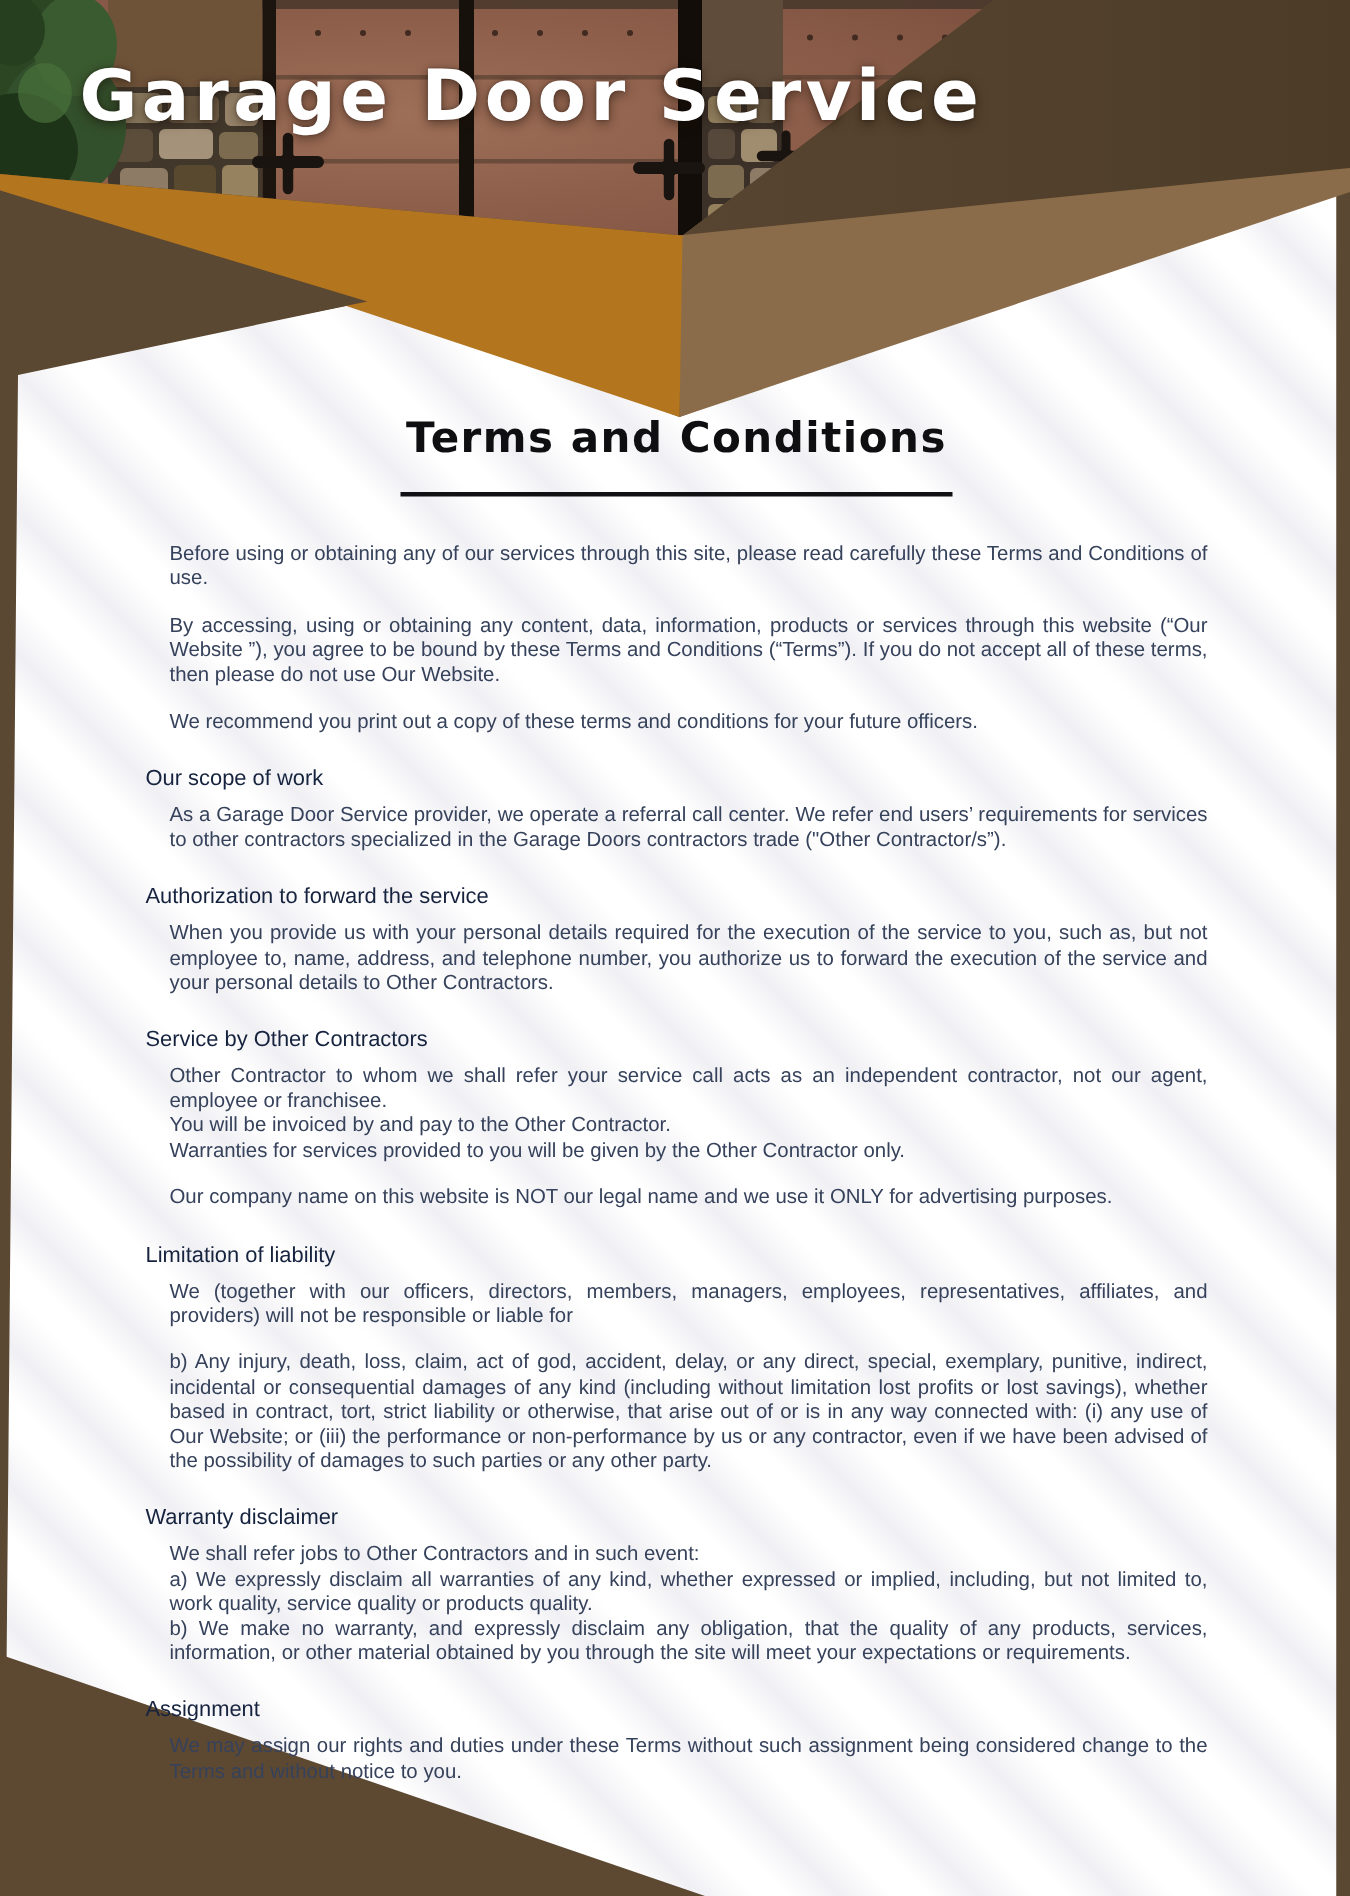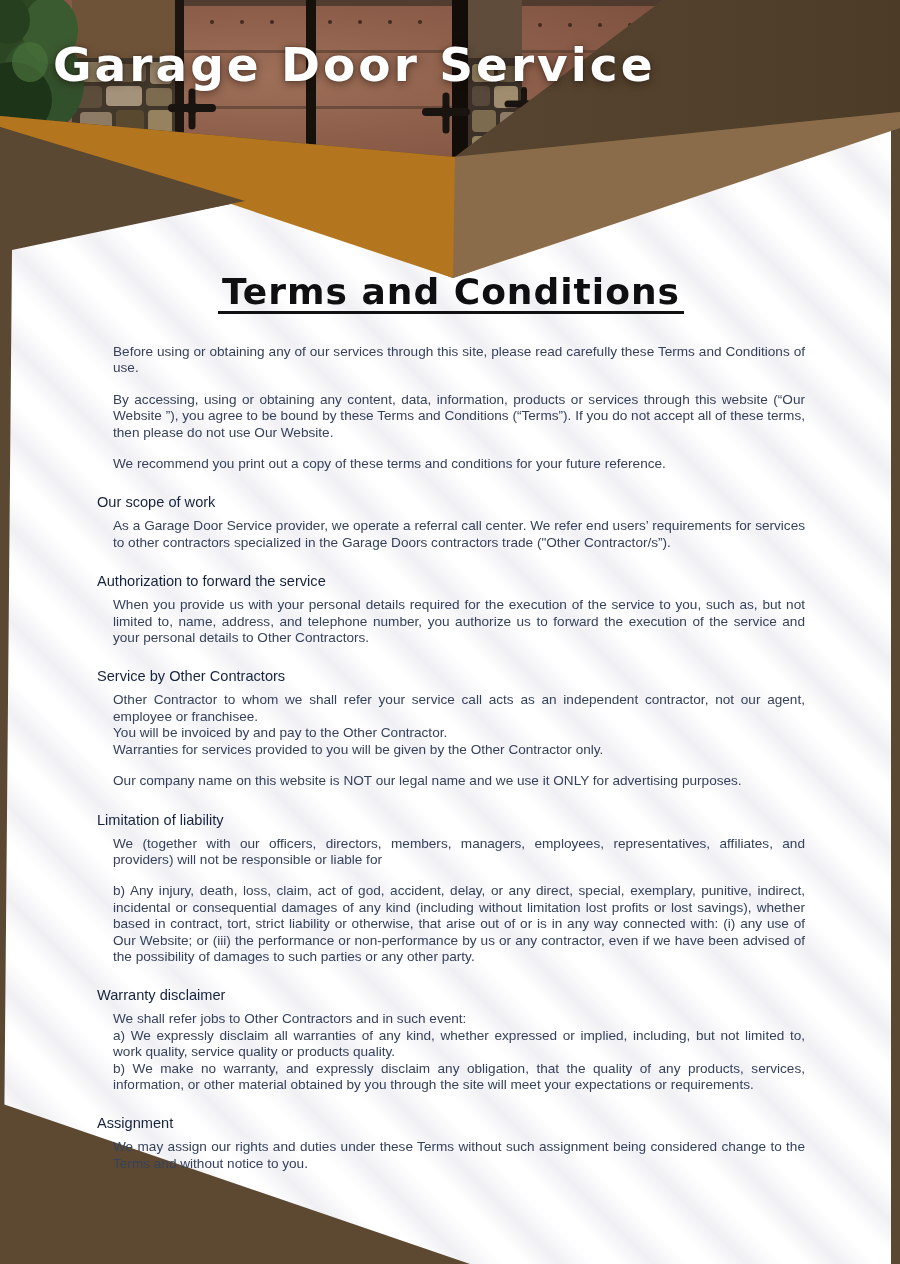--- a/index.html
+++ b/index.html
@@ -24,22 +24,22 @@
   }
   .bottom-tri{position:absolute;left:0;bottom:0;display:block;z-index:1;}
   .content{
     position:absolute;left:97px;top:276px;width:708px;z-index:2;
     color:#36425b;font-size:13.6px;line-height:16.4px;
   }
   .doc-heading-wrap{text-align:center;margin:0 0 30px 0;}
   .doc-heading{
     display:inline-block;
     font-family:"DejaVu Sans",sans-serif;
-    font-size:36px;line-height:32px;font-weight:700;color:#0f0f12;
-    letter-spacing:1px;border-bottom:3px solid #111114;padding:0 4px 3px 4px;
+    font-size:28px;line-height:32px;font-weight:700;color:#0f0f12;
+    letter-spacing:1px;border-bottom:3px solid #111114;padding:0 4px 20px 4px;
   }
   .content p{margin:0 0 15px 16px;text-align:justify;}
   .content p.pre{white-space:pre-line;}
   .content h3{
     margin:22px 0 7px 0;font-size:14.6px;line-height:17px;
     font-weight:400;color:#16233e;text-align:left;
   }
 </style>
 </head>
 <body>
@@ -155,30 +155,30 @@
   <polygon points="0,0 470,161 0,161" fill="#5d4932"></polygon>
 </svg>
 
 <main class="content">
   <div class="doc-heading-wrap">
     <span class="doc-heading">Terms and Conditions</span>
   </div>
 
   <p>Before using or obtaining any of our services through this site, please read carefully these Terms and Conditions of use.</p>
   <p>By accessing, using or obtaining any content, data, information, products or services through this website (“Our Website ”), you agree to be bound by these Terms and Conditions (“Terms”). If you do not accept all of these terms, then please do not use Our Website.</p>
-  <p>We recommend you print out a copy of these terms and conditions for your future reference.</p>
+  <p>We recommend you print out a copy of these terms and conditions for your future officers.</p>
 
   <section>
     <h3>Our scope of work</h3>
     <p>As a Garage Door Service provider, we operate a referral call center. We refer end users’ requirements for services to other contractors specialized in the Garage Doors contractors trade ("Other Contractor/s”).</p>
   </section>
 
   <section>
     <h3>Authorization to forward the service</h3>
-    <p>When you provide us with your personal details required for the execution of the service to you, such as, but not limited to, name, address, and telephone number, you authorize us to forward the execution of the service and your personal details to Other Contractors.</p>
+    <p>When you provide us with your personal details required for the execution of the service to you, such as, but not employee to, name, address, and telephone number, you authorize us to forward the execution of the service and your personal details to Other Contractors.</p>
   </section>
 
   <section>
     <h3>Service by Other Contractors</h3>
     <p class="pre">Other Contractor to whom we shall refer your service call acts as an independent contractor, not our agent, employee or franchisee.
 You will be invoiced by and pay to the Other Contractor.
 Warranties for services provided to you will be given by the Other Contractor only.</p>
     <p>Our company name on this website is NOT our legal name and we use it ONLY for advertising purposes.</p>
   </section>
 

